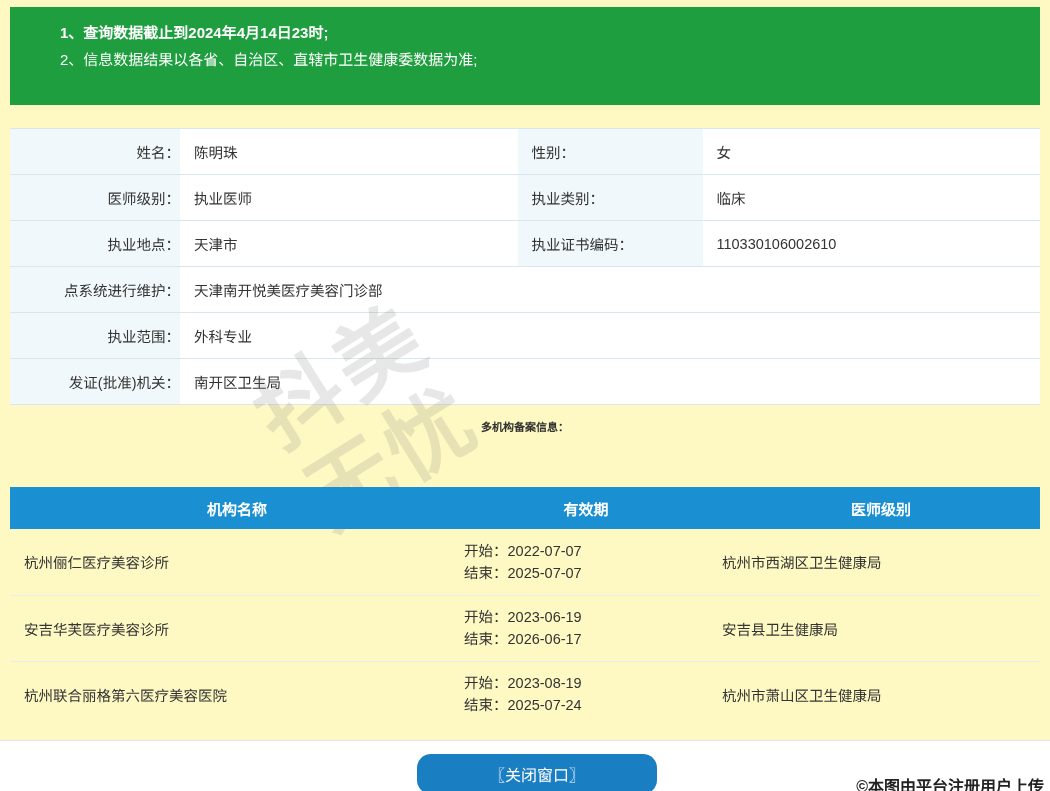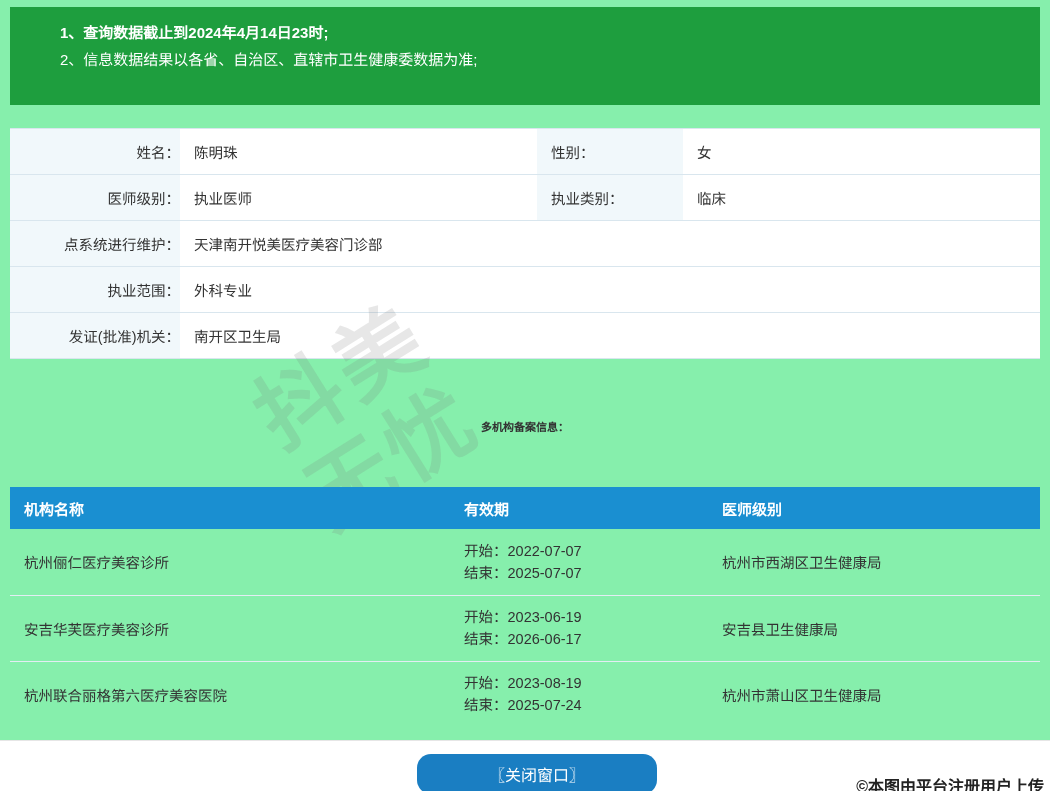--- a/index.html
+++ b/index.html
@@ -6,21 +6,21 @@
     margin: 0;
     padding: 0;
     background: #ffffff;
     font-family: "Liberation Sans", "DejaVu Sans", sans-serif;
   }
   #page {
     position: relative;
     width: 1050px;
     height: 791px;
     overflow: hidden;
-    background: #86efac;
+    background: #fef9c3;
   }
 
   
   .notice {
     position: absolute;
     left: 10px;
     top: 7px;
     width: 1030px;
     height: 98px;
     background: #1e9e3e;
@@ -54,21 +54,21 @@
     box-sizing: border-box;
   }
   .info-table tr:first-child td { border-top: 1px solid #d9e6ee; }
   td.lbl {
     background: #f1f8fb;
     color: #333;
     width: 170px;
     text-align: right;
   }
   td.val { background: #ffffff; }
-  td.lbl2 { background: #f1f8fb; width: 146px; }
+  td.lbl2 { background: #f1f8fb; width: 185px; }
 
   
   .watermark {
     position: absolute;
     left: 270px;
     top: 255px;
     width: 420px;
     height: 240px;
     pointer-events: none;
     color: rgba(120,120,120,0.18);
@@ -105,21 +105,21 @@
   .rec-table {
     width: 1030px;
     border-collapse: collapse;
     table-layout: fixed;
   }
   .rec-table th {
     background: #1a8fd1;
     color: #ffffff;
     font-size: 15px;
     font-weight: bold;
-    text-align: left;
+    text-align: center;
     height: 42px;
     padding: 0 0 0 14px;
     box-sizing: border-box;
   }
   .rec-table td {
     font-size: 14.5px;
     color: #333;
     height: 66px;
     padding: 0 0 0 14px;
     border-bottom: 1px solid #e3edf3;
@@ -183,20 +183,26 @@
       <td class="lbl2">性别：</td>
       <td class="val">女</td>
     </tr>
     <tr>
       <td class="lbl">医师级别：</td>
       <td class="val">执业医师</td>
       <td class="lbl2">执业类别：</td>
       <td class="val">临床</td>
     </tr>
     <tr>
+      <td class="lbl">执业地点：</td>
+      <td class="val">天津市</td>
+      <td class="lbl2">执业证书编码：</td>
+      <td class="val">110330106002610</td>
+    </tr>
+    <tr>
       <td class="lbl">点系统进行维护：</td>
       <td class="val" colspan="3">天津南开悦美医疗美容门诊部</td>
     </tr>
     <tr>
       <td class="lbl">执业范围：</td>
       <td class="val" colspan="3">外科专业</td>
     </tr>
     <tr>
       <td class="lbl">发证(批准)机关：</td>
       <td class="val" colspan="3">南开区卫生局</td>

